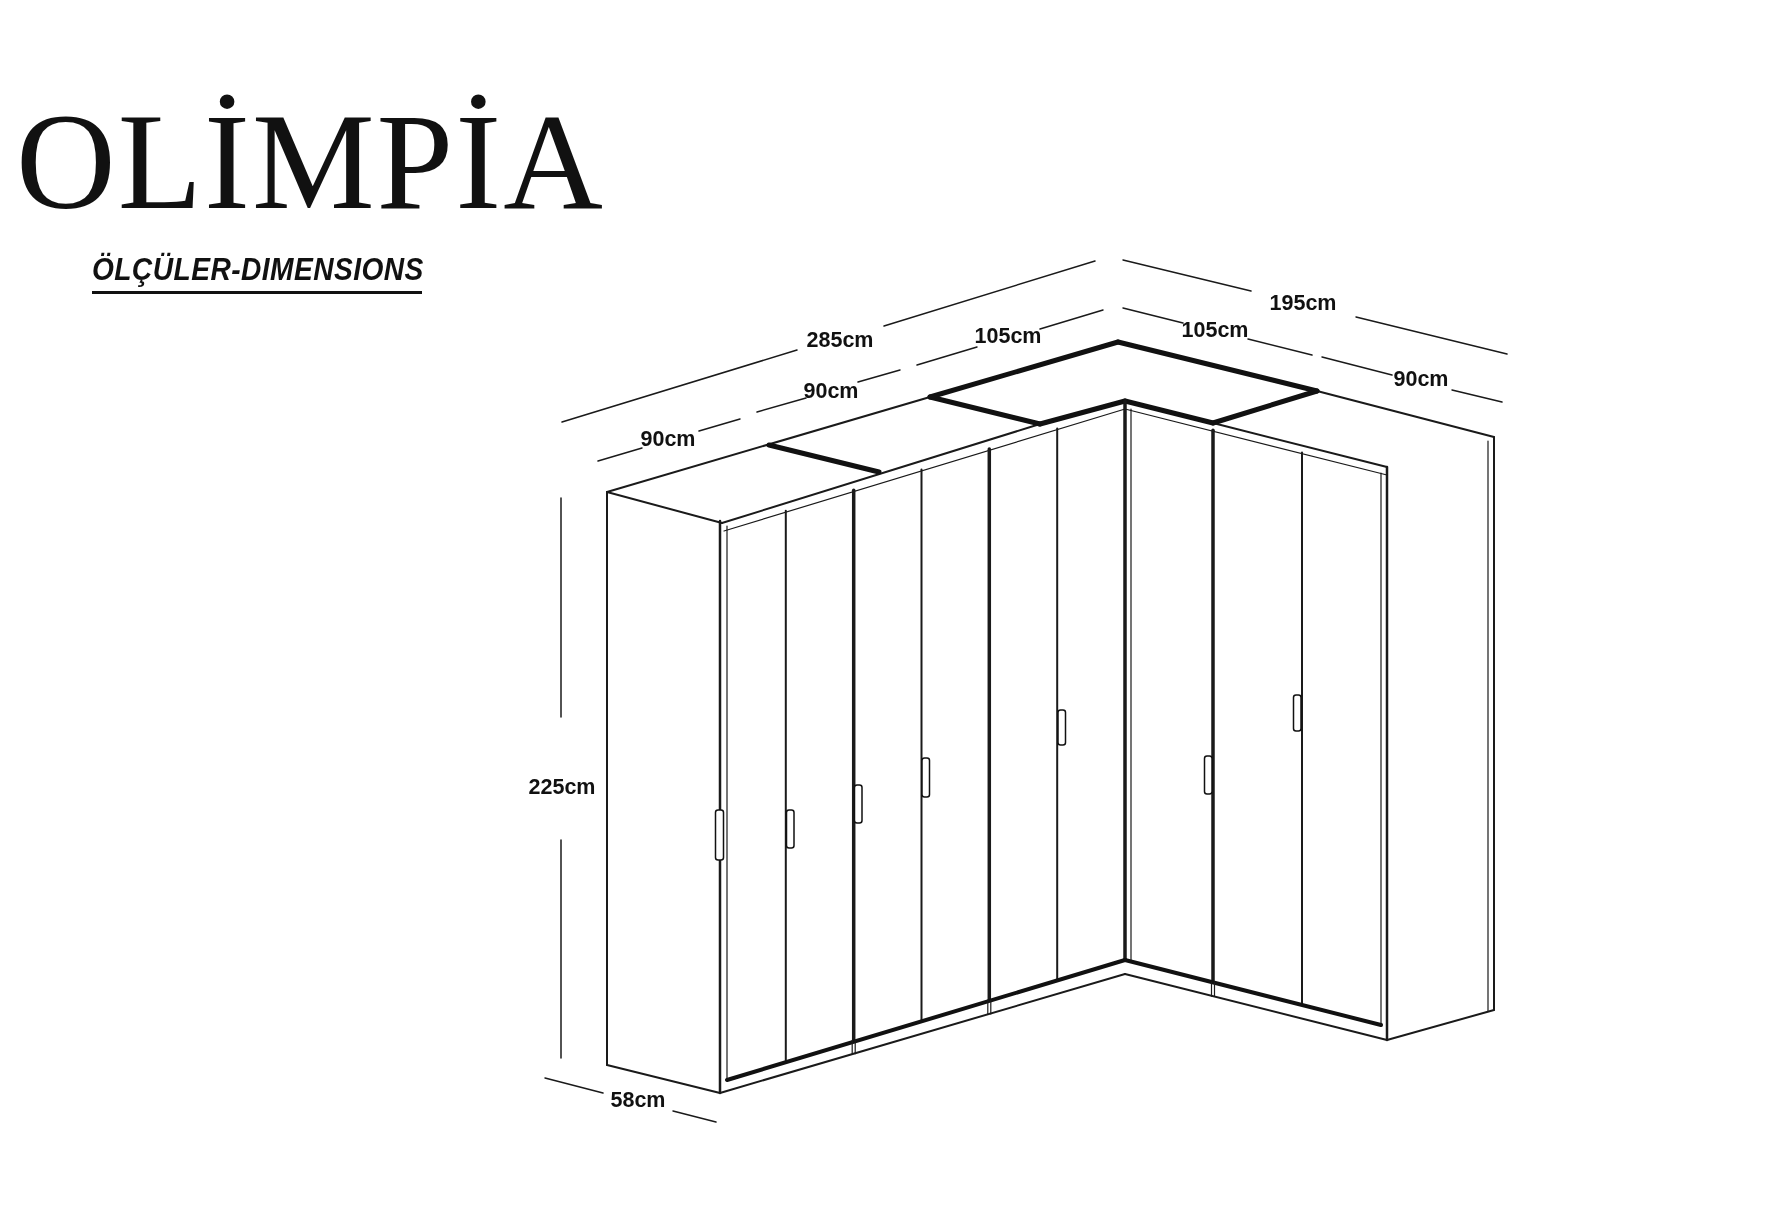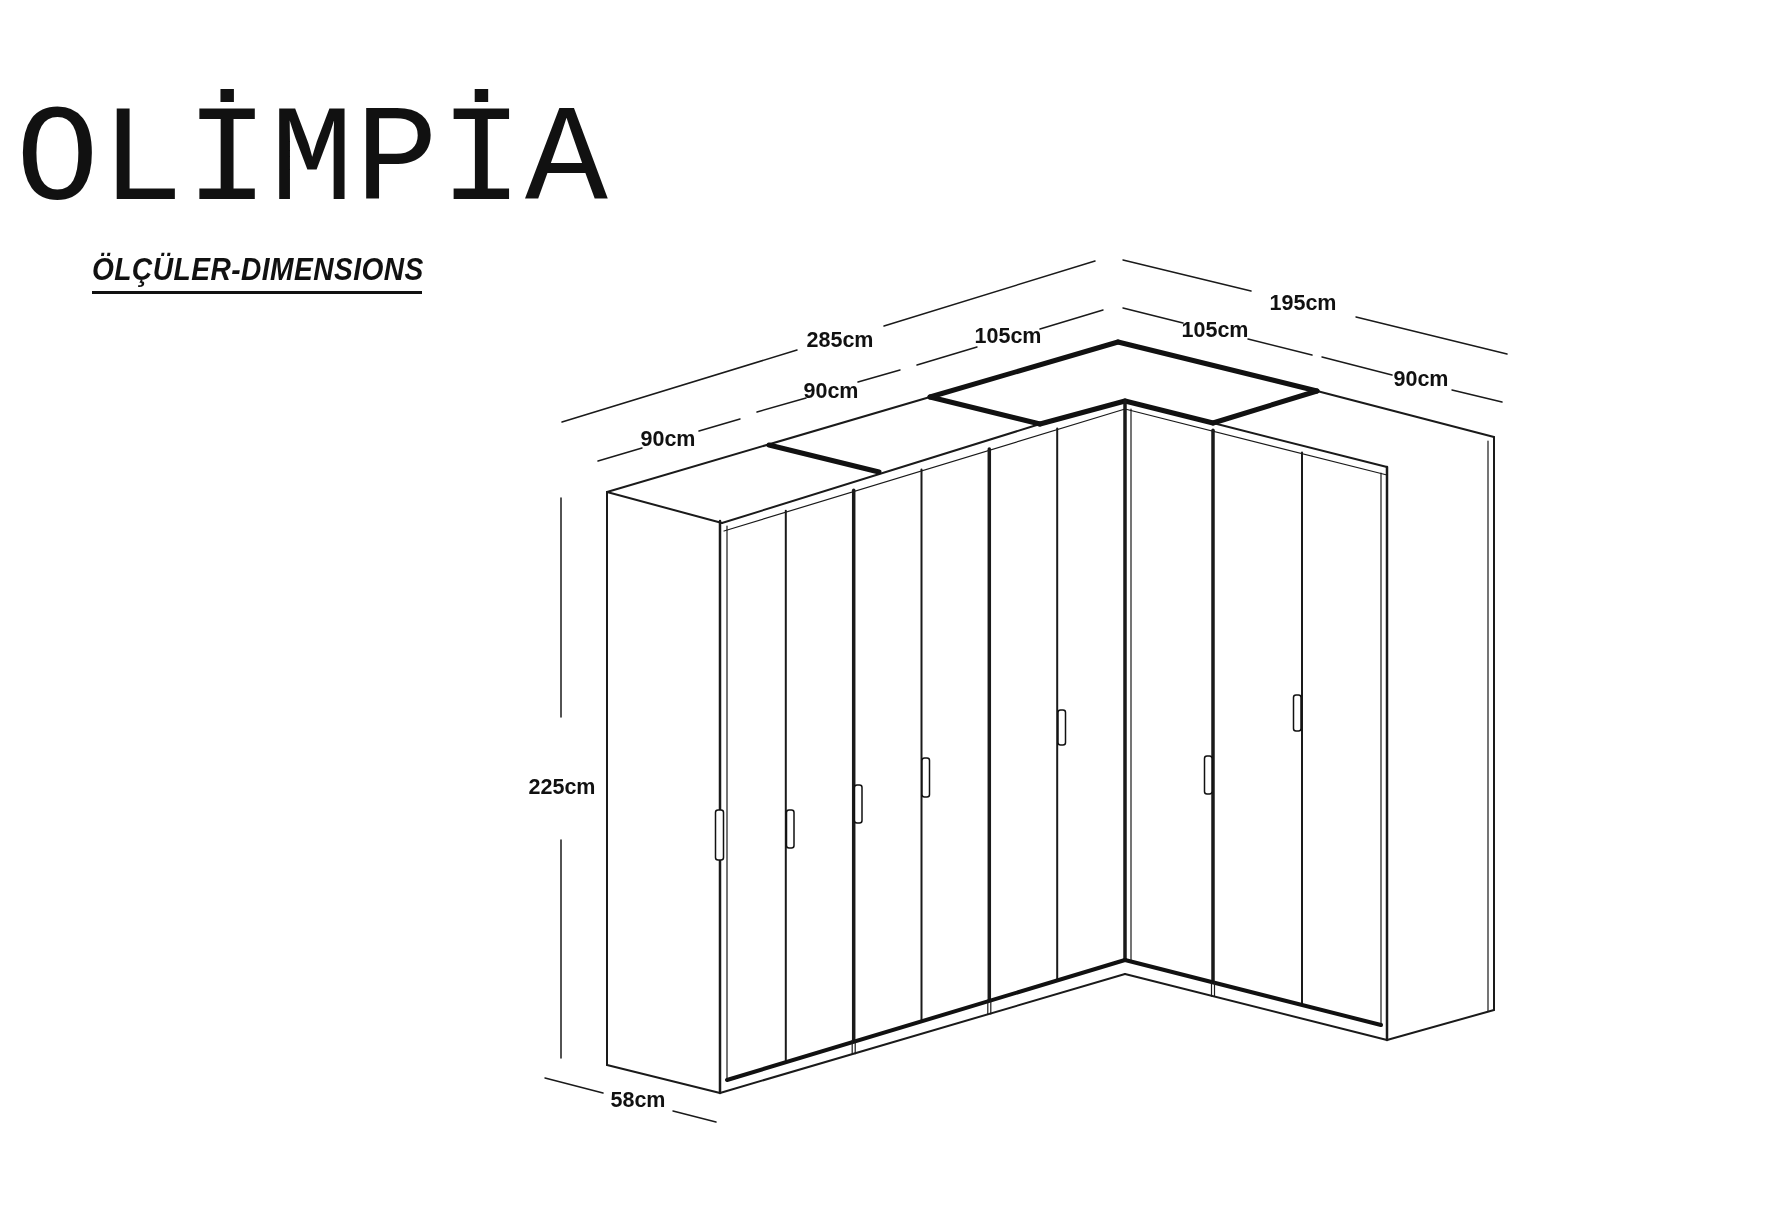--- a/index.html
+++ b/index.html
@@ -1,18 +1,18 @@
 <!DOCTYPE html>
 <html><head>
 <meta charset="utf-8">
 <style>
   html,body{margin:0;padding:0;background:#ffffff;}
   .page{position:relative;width:1770px;height:1210px;background:#ffffff;overflow:hidden;
         font-family:"Liberation Sans", sans-serif;}
-  .brand-title{position:absolute;left:16px;top:93px;font-family:Liberation Mono, monospace;
+  .brand-title{position:absolute;left:16px;top:93px;font-family:Liberation Serif, serif;
         font-size:138px;line-height:1;color:#111;letter-spacing:2px;white-space:nowrap;}
   .brand-subtitle{position:absolute;left:92px;top:251px;font-size:32px;font-style:italic;
         font-weight:700;color:#111;letter-spacing:0.5px;transform:scaleX(0.88);
         transform-origin:left center;white-space:nowrap;}
   .subtitle-underline{position:absolute;left:92px;top:291px;width:330px;height:3px;background:#111;}
   svg text{font-family:"Liberation Sans", sans-serif;font-weight:bold;font-size:21.5px;fill:#111;}
   .thin{stroke:#1a1a1a;stroke-width:2;fill:none;stroke-linecap:round;}
   .hair{stroke:#1a1a1a;stroke-width:1.2;fill:none;stroke-linecap:round;}
   .mid{stroke:#1a1a1a;stroke-width:2.5;fill:none;stroke-linecap:round;}
   .div2{stroke:#1a1a1a;stroke-width:2;fill:none;stroke-linecap:round;}

